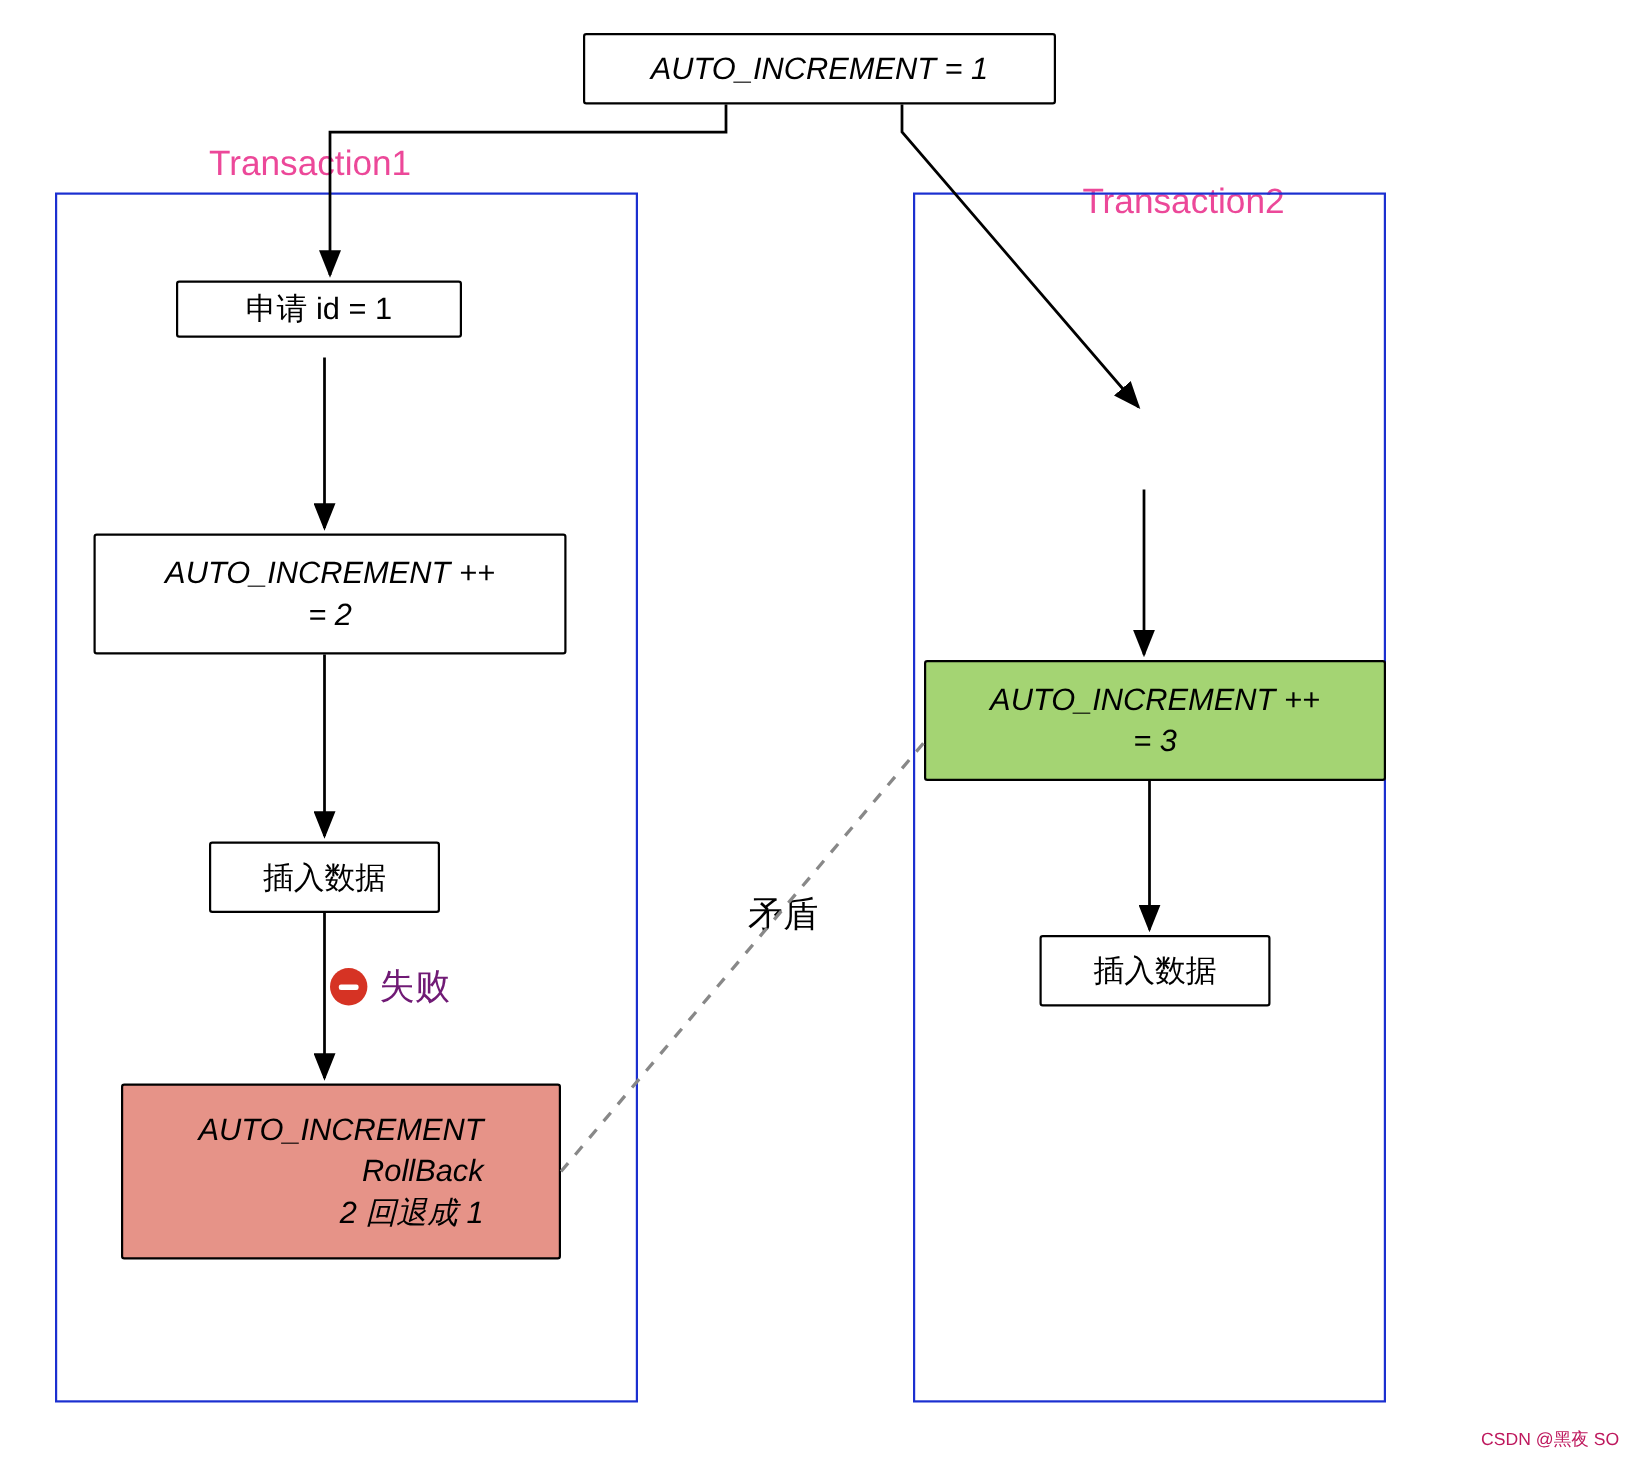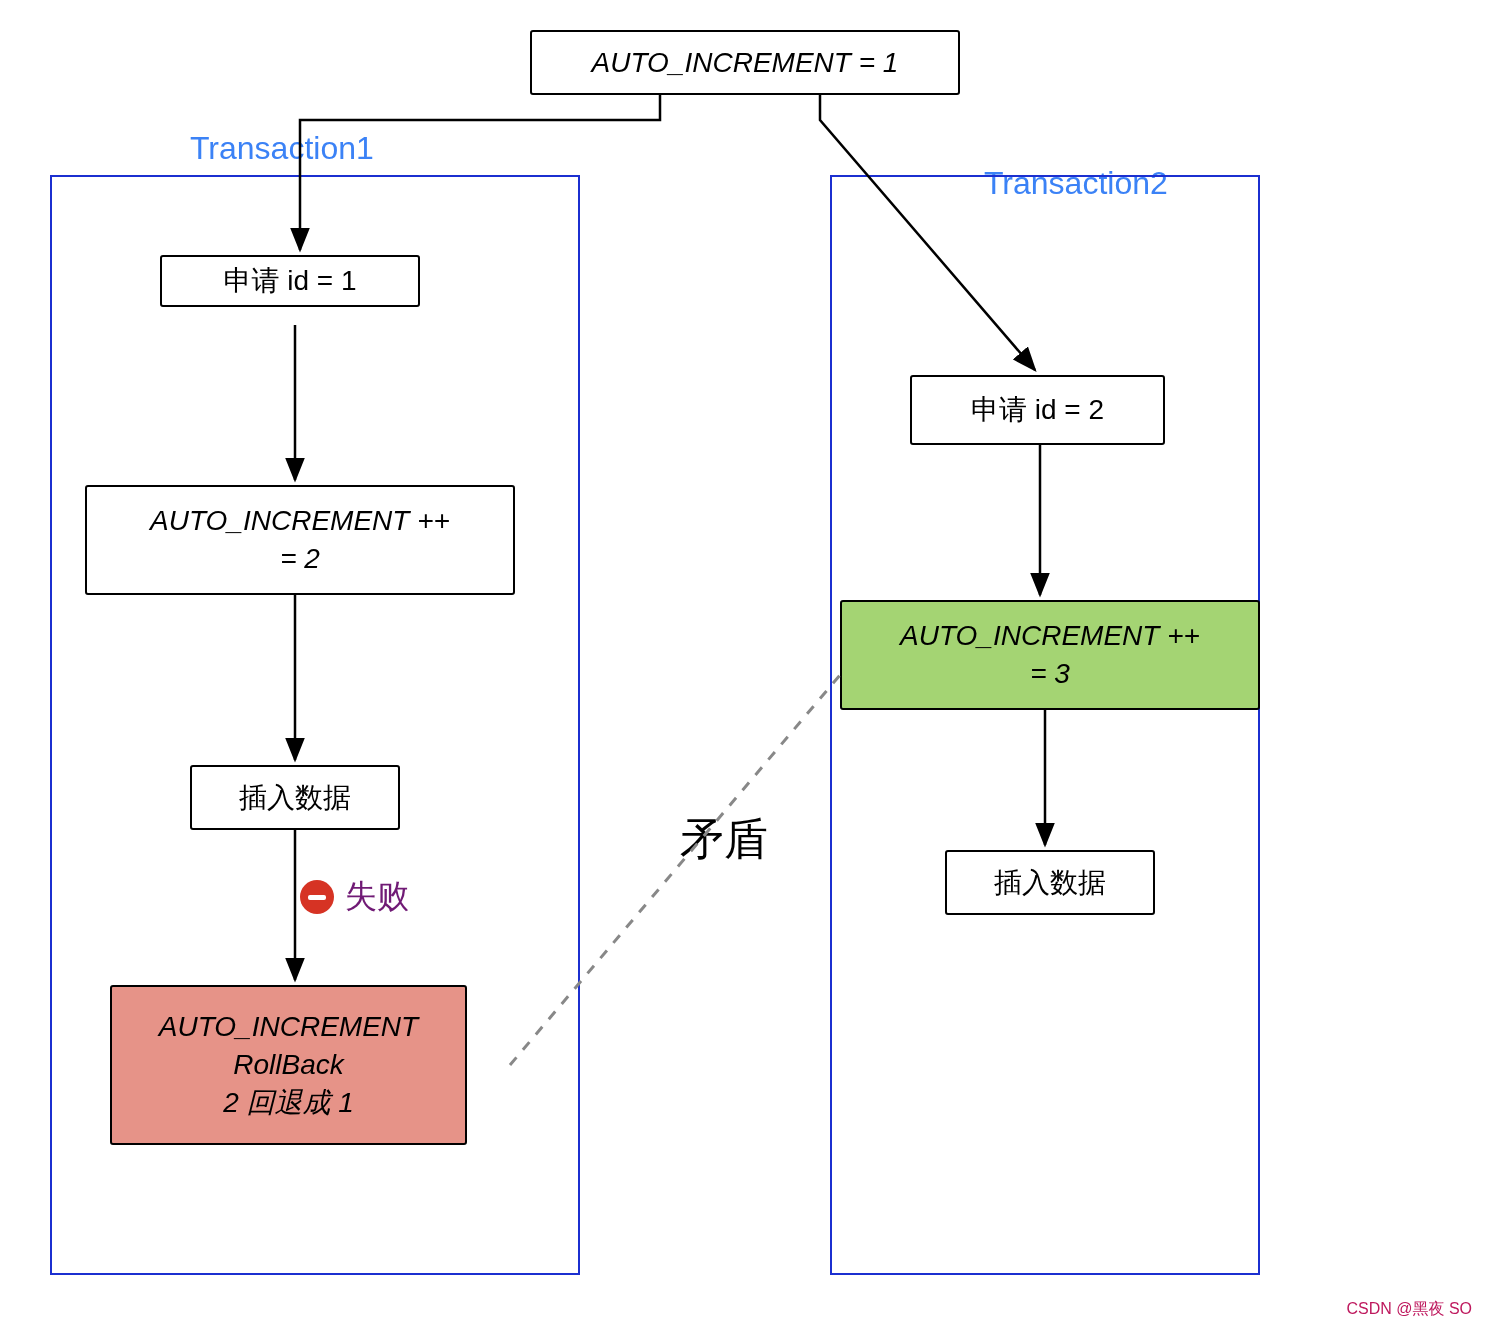--- a/index.html
+++ b/index.html
@@ -34,21 +34,21 @@
     position: absolute;
     border: 2px solid #1b2fd0;
     background: transparent;
     box-sizing: border-box;
   }
   .label {
     position: absolute;
     font-size: 32px;
     white-space: nowrap;
   }
-  .label.blue   { color: #3b82f6; }
+  .label.blue   { color: #ec4899; }
   .label.orange { color: #701a75; }
   .label.black  { color: #000; }
   svg { position: absolute; top: 0; left: 0; pointer-events: none; }
   .watermark {
     position: absolute;
     right: 20px;
     bottom: 10px;
     color: #be185d;
     font-family: Arial, sans-serif;
     font-size: 16px;
@@ -85,35 +85,34 @@
   <div class="label blue" style="left:984px; top:130px;margin-top:35px;">Transaction2</div>
   <div class="container" style="left:830px; top:175px; width:430px; height:1100px;"></div>
 
   <div class="box" style="left:160px; top:255px; width:260px; height:52px;">申请 id = 1</div>
 
   <div class="box" style="left:85px; top:485px; width:430px; height:110px; font-style:italic;">AUTO_INCREMENT ++
 = 2</div>
 
   <div class="box" style="left:190px; top:765px; width:210px; height:65px;">插入数据</div>
 
-  <div class="box red" style="left:110px; top:985px; width:357px; height:160px; font-style:italic;">AUTO_INCREMENT
+  <div class="box red" style="left:110px; top:985px; width:400px; height:160px; font-style:italic;text-align:right;">AUTO_INCREMENT
 RollBack
 2 回退成 1</div>
 
   <div class="stop-icon" style="left:300px; top:880px;"></div>
   <div class="label orange" style="left:345px; top:875px;">失败</div>
 
-  <div class="box" style="left:910px; top:375px; width:255px; height:70px;">申请 id = 2</div>
 
   <div class="box green" style="left:840px; top:600px; width:420px; height:110px; font-style:italic;">AUTO_INCREMENT ++
 = 3</div>
 
   <div class="box" style="left:945px; top:850px; width:210px; height:65px;">插入数据</div>
 
-  <div class="label black" style="left:680px; top:810px; font-size:44px;font-family:Liberation Mono, monospace;">矛盾</div>
+  <div class="label black" style="left:680px; top:810px; font-size:32px;font-family:Liberation Mono, monospace;">矛盾</div>
 
   <svg width="1492" height="1330">
     <defs>
       <marker id="arrowhead" markerWidth="10" markerHeight="8" refX="9" refY="4" orient="auto" markerUnits="strokeWidth">
         <path d="M0,0 L10,4 L0,8 Z" fill="#000"></path>
       </marker>
     </defs>
 
     <path d="M 660 95 L 660 120 L 300 120 L 300 250" fill="none" stroke="#000" stroke-width="2.5" marker-end="url(#arrowhead)"></path>
 

